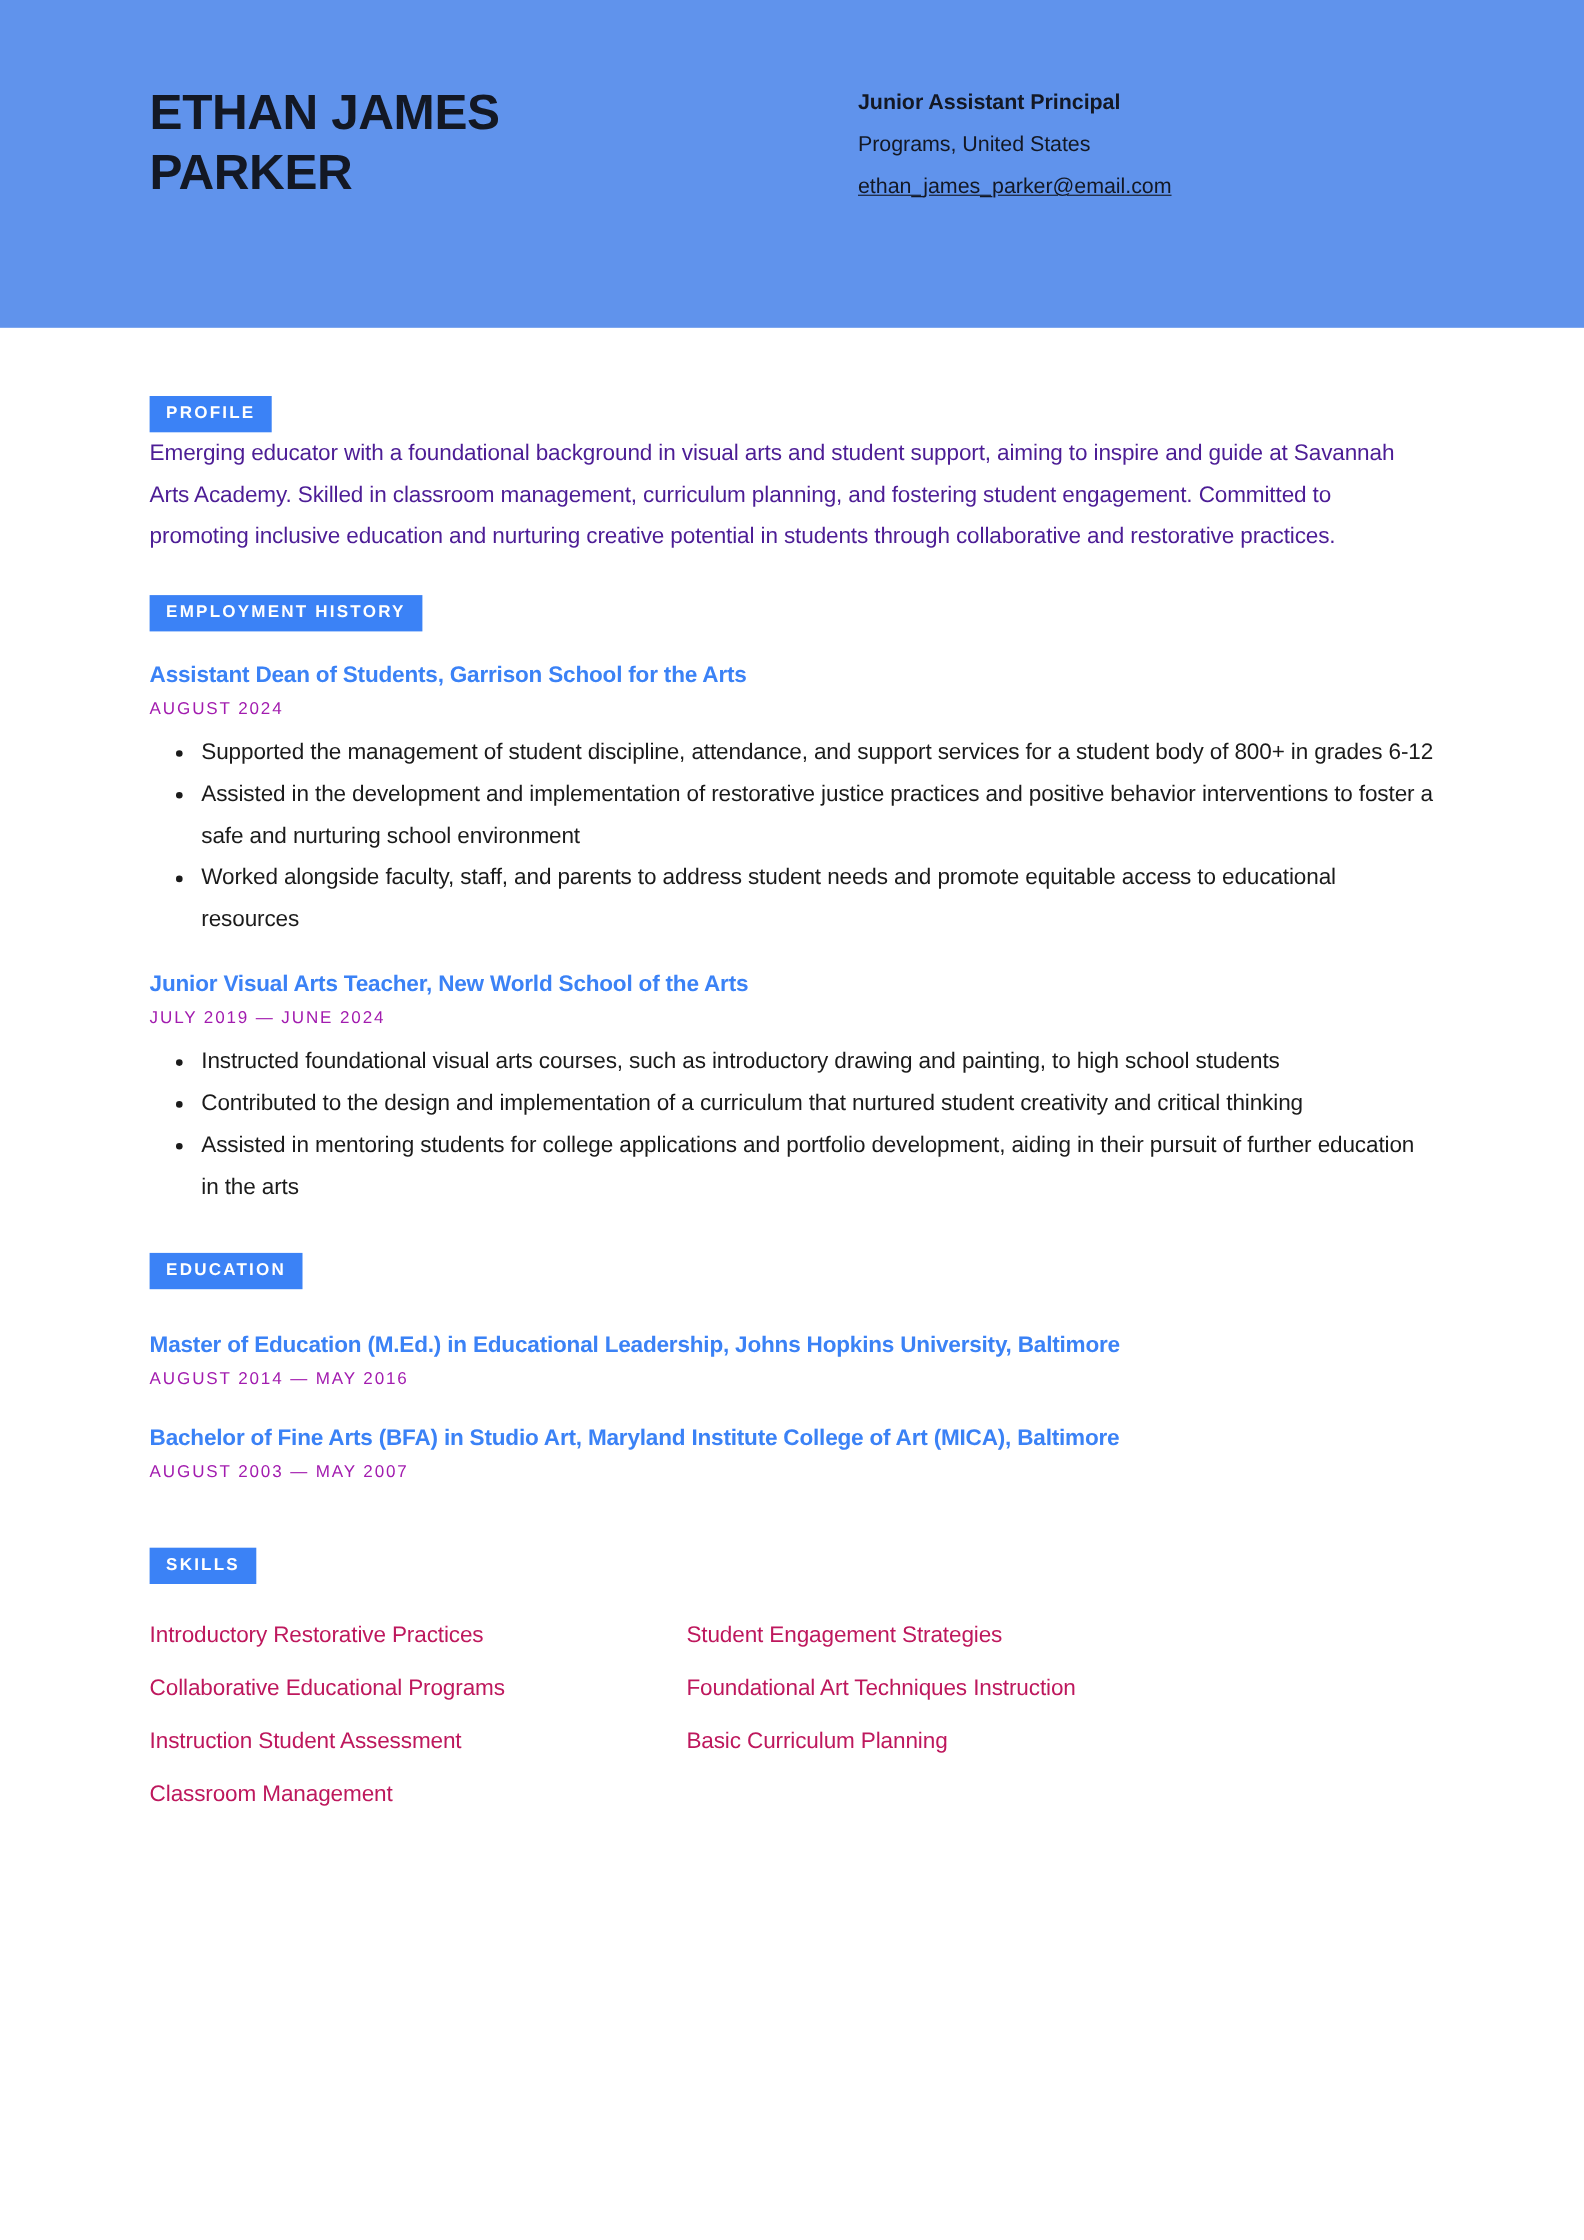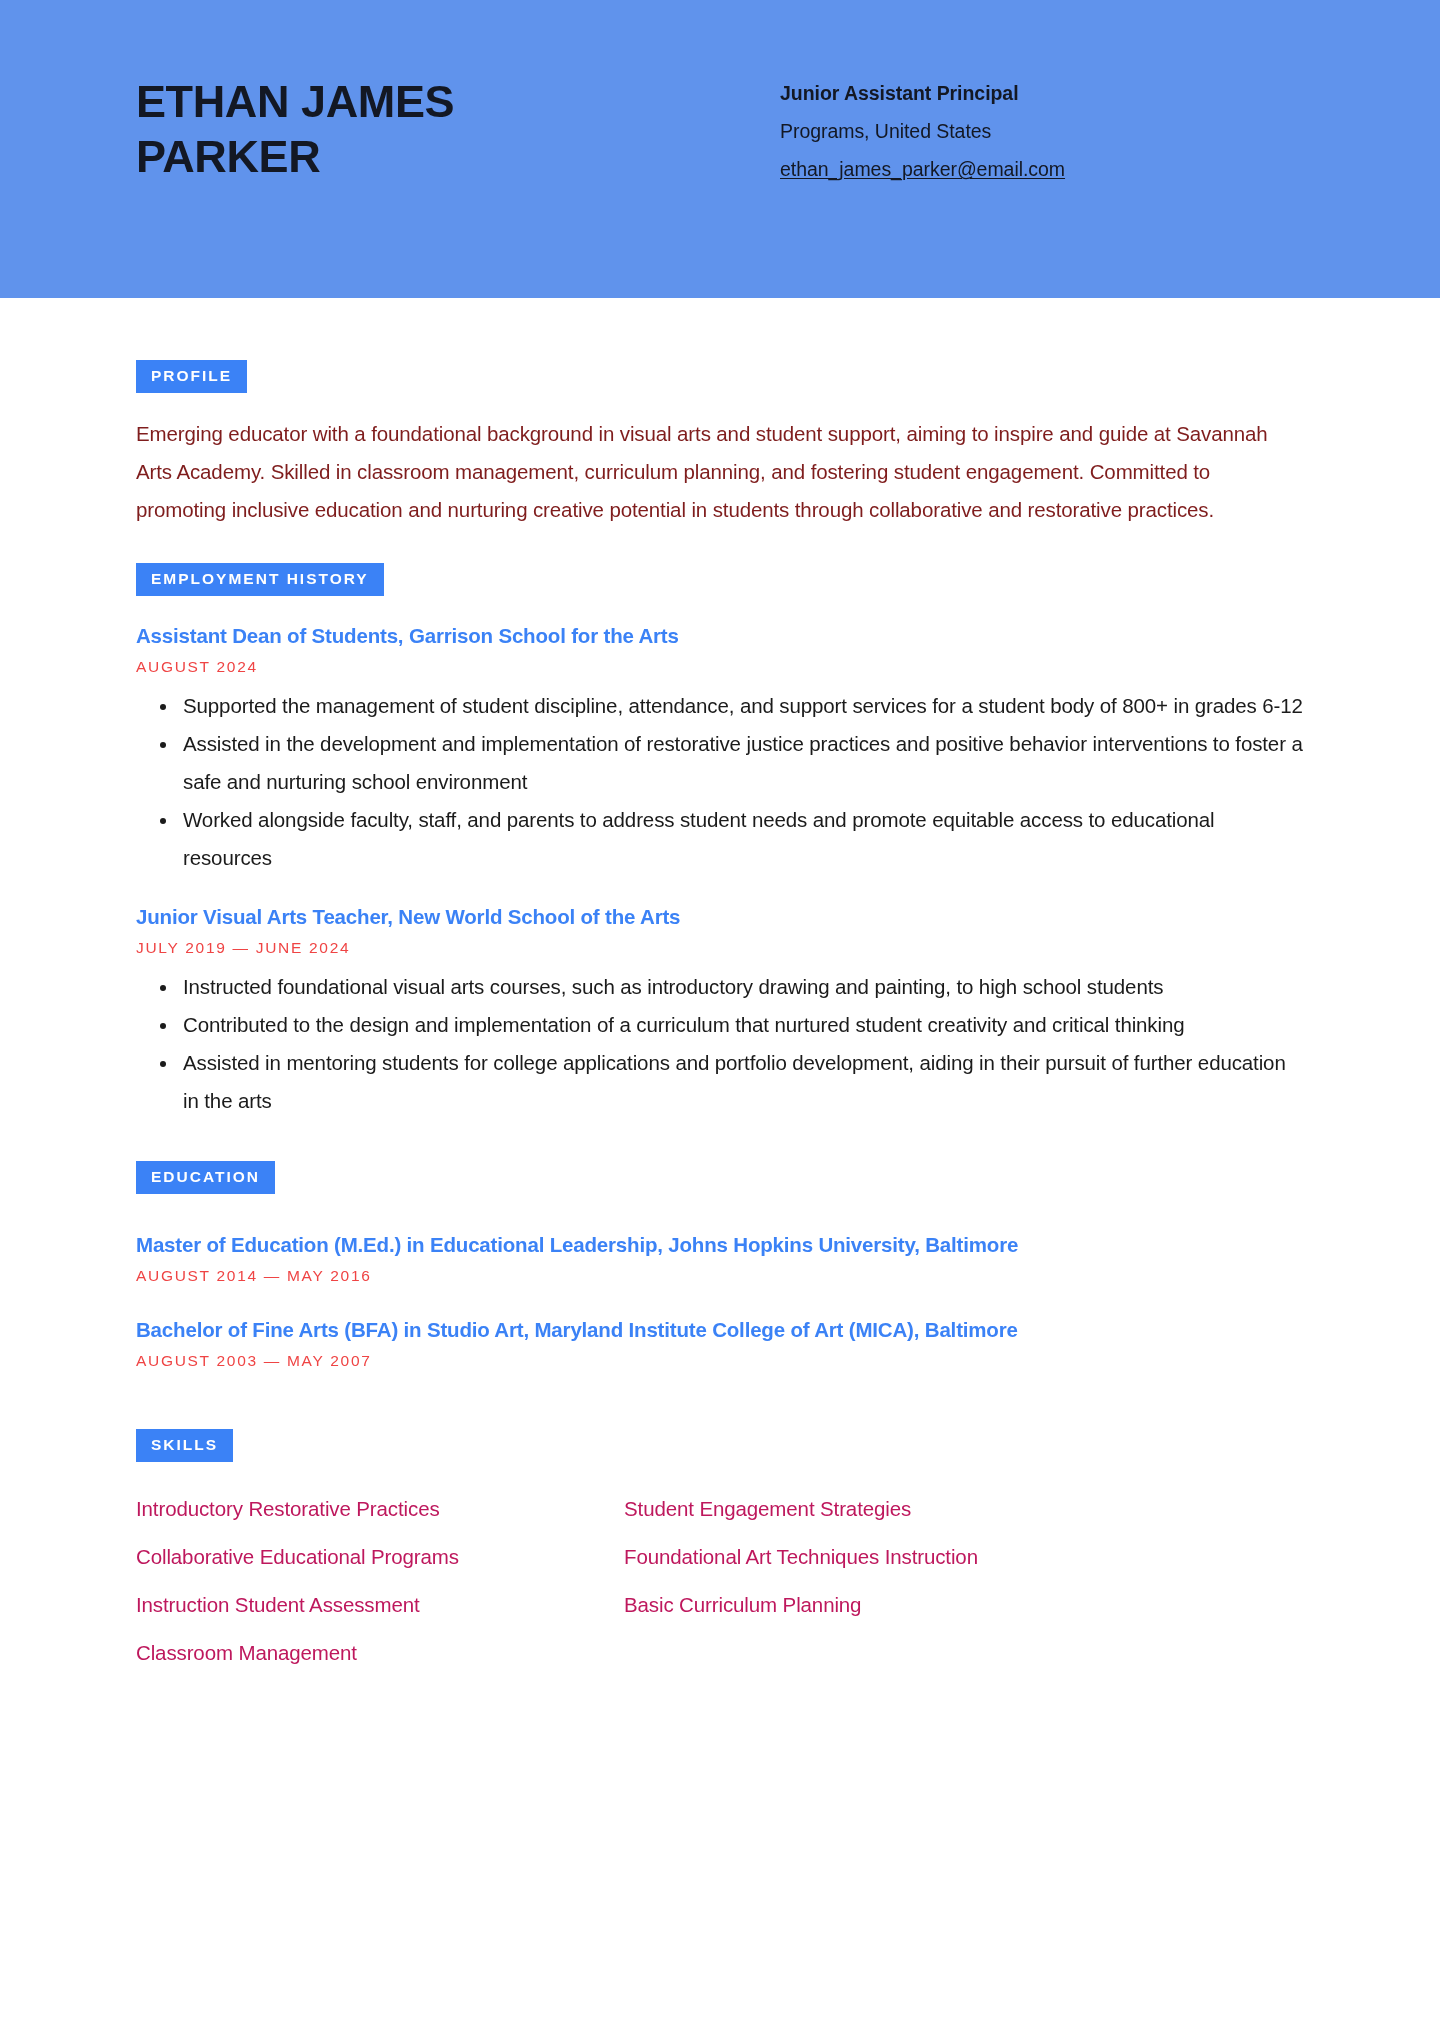--- a/index.html
+++ b/index.html
@@ -96,45 +96,44 @@
     font-size: 15.5px;
     font-weight: 600;
     letter-spacing: 2.0px;
     padding: 7px 15px 8px 15px;
     line-height: 18px;
     text-transform: uppercase;
     vertical-align: top;
   }
 
   .profile-text {
-    margin-top: 22px;
-    font-size: 20.5px;
-    line-height: 38px;
-    color: #7f1d1d;
+    font-size: 20.5px;
+    line-height: 38px;
+    color: #4c1d95;
     letter-spacing: -0.12px;
     max-width: 1170px;
   }
 
   .emp-section { margin-top: 34px; }
 
   .entry { margin-top: 26px; }
   .entry:first-of-type { margin-top: 27px; }
 
   .entry-title {
     font-size: 20.5px;
     font-weight: 700;
     color: #3b82f6;
     letter-spacing: -0.18px;
     line-height: 28px;
   }
 
   .entry-date {
     margin-top: 7px;
     font-size: 15.5px;
-    color: #ef4444;
+    color: #a21caf;
     letter-spacing: 1.7px;
     text-transform: uppercase;
     line-height: 20px;
   }
 
   .bullets {
     margin-top: 10px;
     padding-left: 47px;
     list-style: none;
   }

